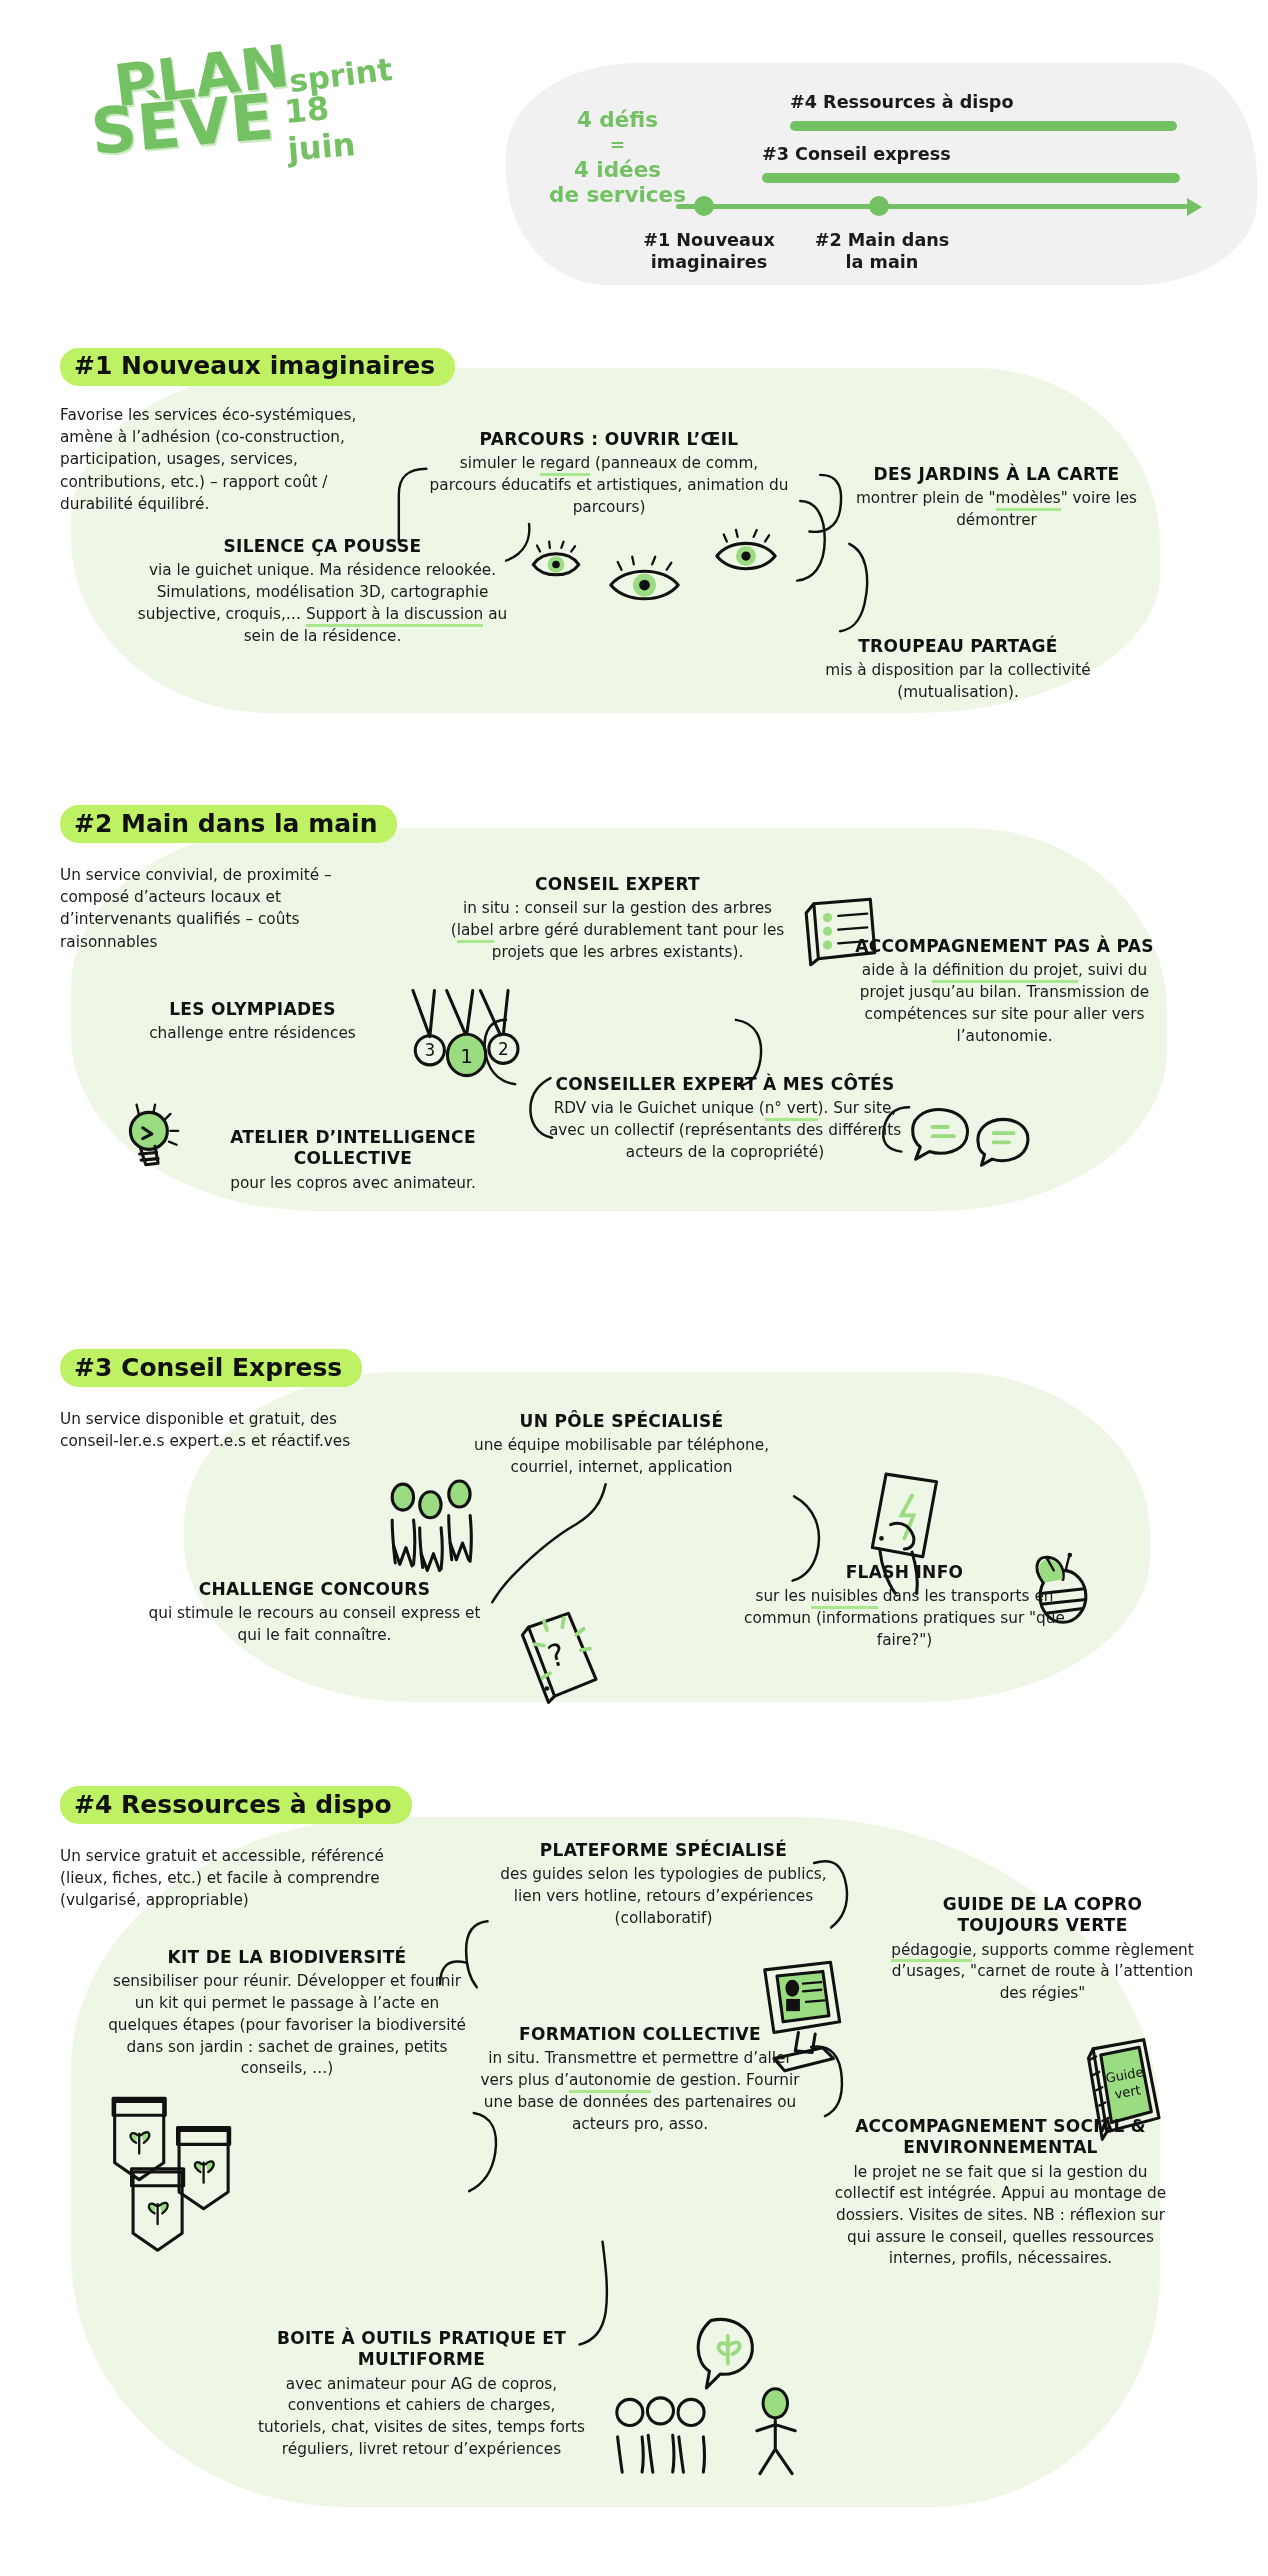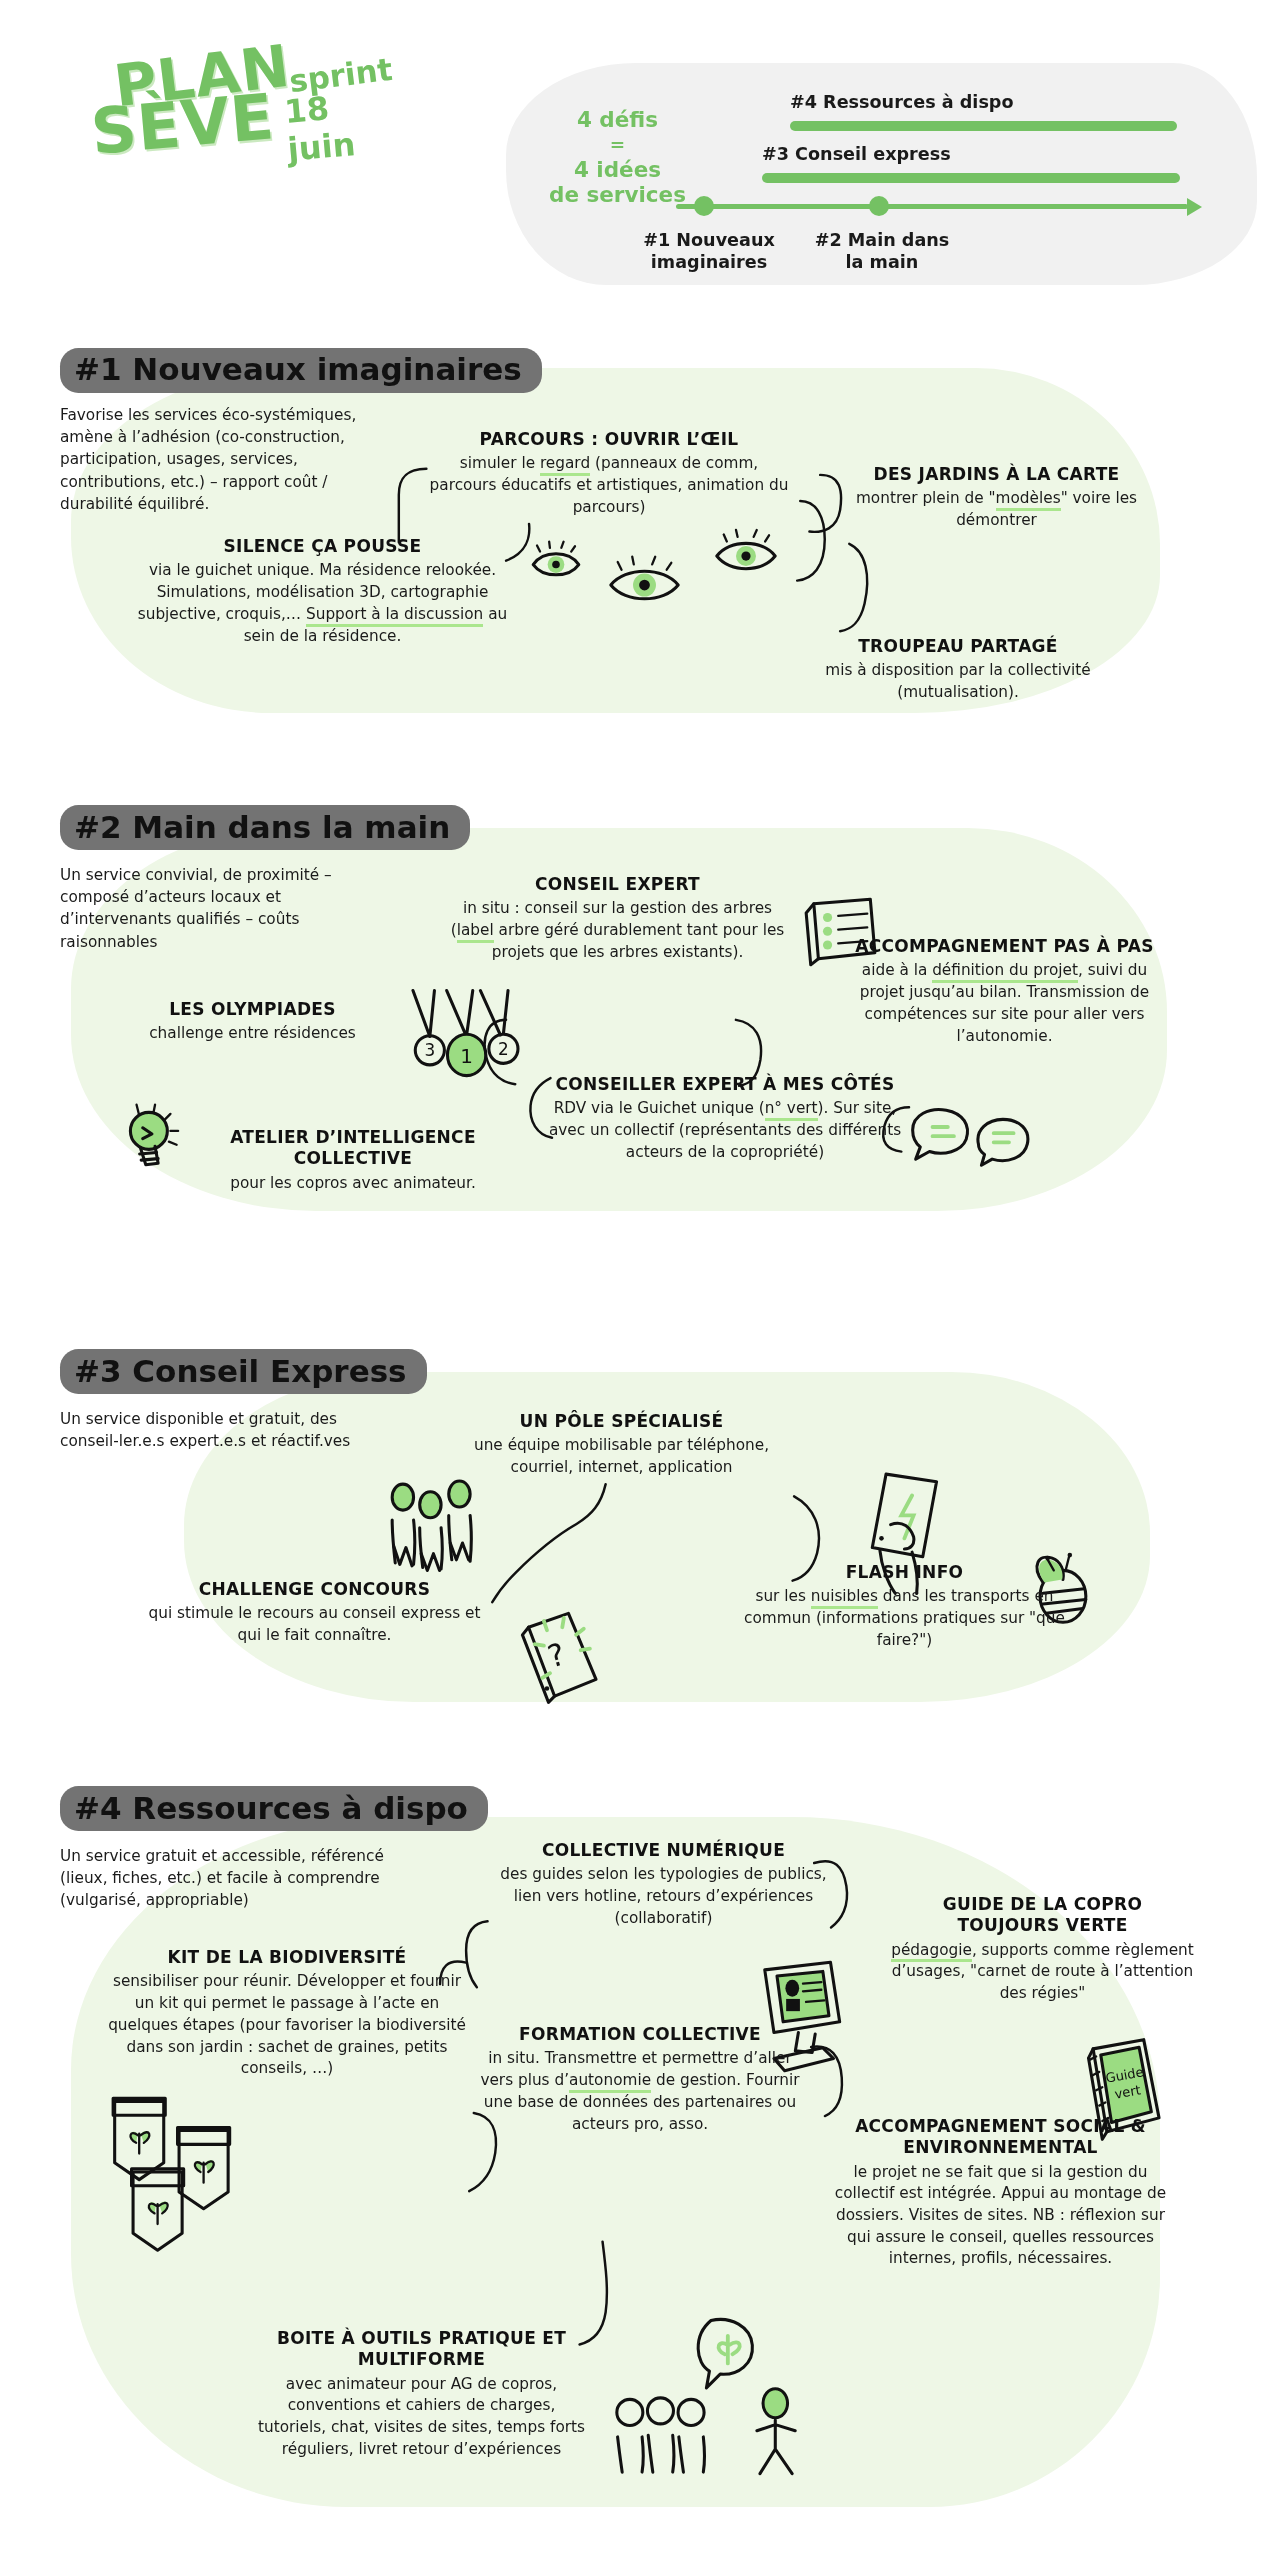--- a/index.html
+++ b/index.html
@@ -71,22 +71,22 @@
     text-align:center; line-height:1.25;
   }
 
   
   .section { position:absolute; left:0; width:1268px; }
   .blob {
     position:absolute; background:#eef7e6;
   }
   .sec-head {
     position:absolute; display:inline-block;
-    font-size:31px; font-weight:700; color:#111;
-    background:#737373; padding:3.8px 20px 5.4px 14px;
+    font-size:25px; font-weight:700; color:#111;
+    background:#bef264; padding:3.8px 20px 5.4px 14px;
     border-radius:18.4px; white-space:nowrap;
   }
   .sec-intro {
     position:absolute; font-size:15.3px; line-height:1.45; color:#1a1a1a;
     width:330px;
   }
 
   .card { position:absolute; }
   .card .t {
     font-size:17px; font-weight:700; letter-spacing:0.3px; color:#111;
@@ -378,21 +378,21 @@
 <div class="section" style="top:1771px; height:805px;">
 
   <div class="blob" style="left:71px; top:46px; width:1089px; height:690px;
        border-radius:322px 368px 230px 276px / 253px 307px 230px 253px;"></div>
 
   <div class="sec-head" style="left:60px; top:15.3px;">#4 Ressources à dispo</div>
 
   <div class="sec-intro" style="left:60px; top:74px; width:345px;">Un service gratuit et accessible, référencé (lieux, fiches, etc.) et facile à comprendre (vulgarisé, appropriable)</div>
 
   <div class="card ctr" style="left:491px; top:69px; width:345px;">
-    <div class="t">COLLECTIVE NUMÉRIQUE</div>
+    <div class="t">PLATEFORME SPÉCIALISÉ</div>
     <div class="b">des guides selon les typologies de publics, lien vers hotline, retours d’expériences (collaboratif)</div>
   </div>
 
   <div class="icon" style="left:751px; top:188px;">
     <svg width="107" height="115" viewBox="0 0 140 150">
       <path class="ink" d="M18 14 L104 4 L116 82 L30 96 Z"></path>
       <path class="grn" d="M34 22 L94 16 L102 74 L42 82 Z"></path>
       <path class="ink" d="M34 22 L94 16 L102 74 L42 82 Z"></path>
       <ellipse cx="54" cy="38" rx="9" ry="11" class="blk"></ellipse>
       <path class="ink-t" d="M68 32 L92 30 M68 42 L92 40"></path>

